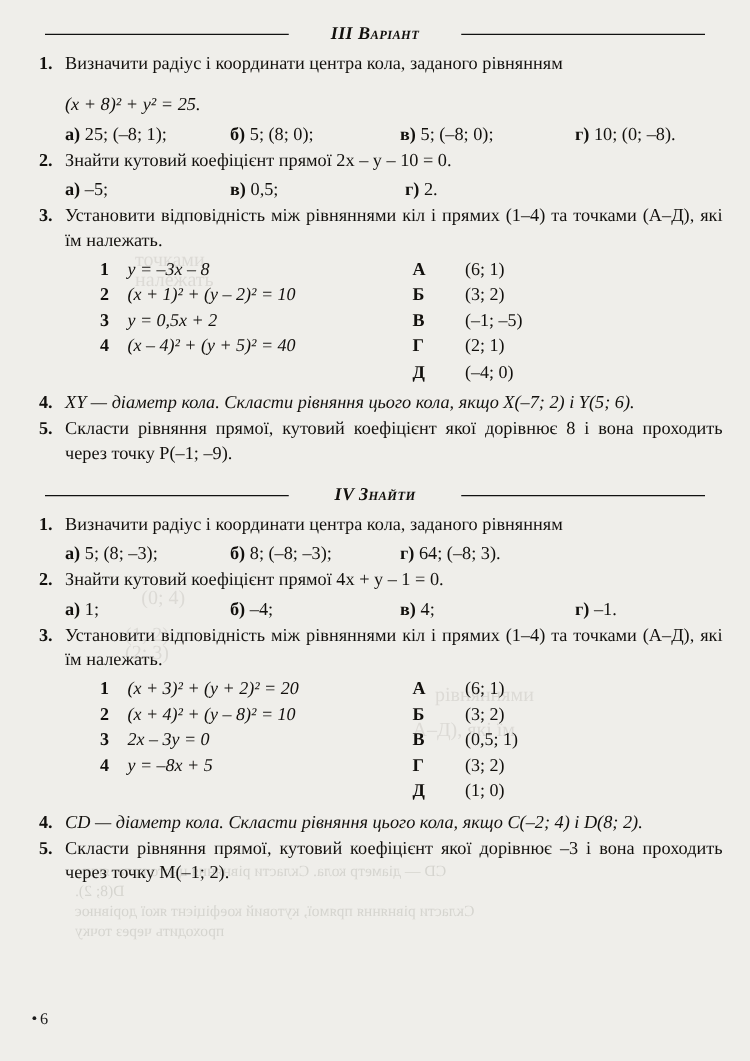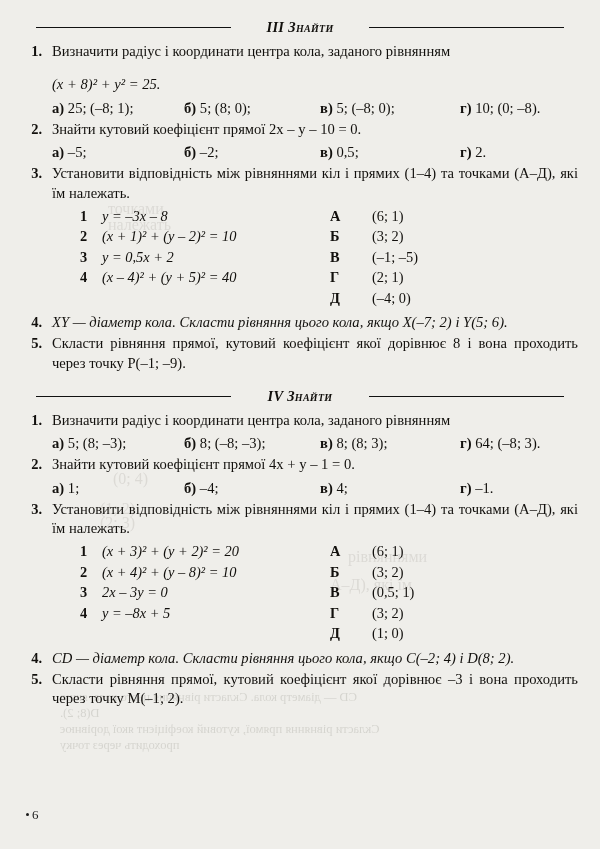--- a/index.html
+++ b/index.html
@@ -179,21 +179,21 @@
   <div class="ghost2" style="left:100px; top:500px;">(1; 2)</div>
   <div class="ghost2" style="left:100px; top:514px;">(2; 3)</div>
   <div class="ghost2" style="left:348px; top:548px;">рівняннями</div>
   <div class="ghost2" style="left:330px; top:576px;text-align:right;">А–Д), які їм</div>
 
   <div class="content">
 
     <div class="variant-head">
       <span class="rule left"></span>
       <span class="rule right"></span>
-      <span class="variant-title">III Знайти</span>
+      <span class="variant-title">III Варіант</span>
     </div>
 
     <div class="item">
       <div class="item-num">1.</div>
       <div class="item-body">
         <div class="just">Визначити радіус і координати центра кола, заданого рівнянням</div>
         <div class="mathline it">(x + 8)² + y² = 25.</div>
         <div class="answers">
           <div class="ans ansA"><b>а)</b> <span>25; (–8; 1);</span></div>
           <div class="ans ansB"><b>б)</b> <span>5; (8; 0);</span></div>
@@ -202,21 +202,20 @@
         </div>
       </div>
     </div>
 
     <div class="item">
       <div class="item-num">2.</div>
       <div class="item-body">
         <div class="just">Знайти кутовий коефіцієнт прямої 2x – y – 10 = 0.</div>
         <div class="answers">
           <div class="ans ansA"><b>а)</b> <span>–5;</span></div>
-          <div class="ans ansB"><b>б)</b> <span>–2;</span></div>
           <div class="ans ansV"><b>в)</b> <span>0,5;</span></div>
           <div class="ans ansG"><b>г)</b> <span>2.</span></div>
         </div>
       </div>
     </div>
 
     <div class="item">
       <div class="item-num">3.</div>
       <div class="item-body">
         <div class="just">Установити відповідність між рівняннями кіл і прямих (1–4) та точками (А–Д), які їм належать.</div>
@@ -289,21 +288,20 @@
       <span class="variant-title">IV Знайти</span>
     </div>
 
     <div class="item">
       <div class="item-num">1.</div>
       <div class="item-body">
         <div class="just">Визначити радіус і координати центра кола, заданого рівнянням</div>
         <div class="answers">
           <div class="ans ansA"><b>а)</b> <span>5; (8; –3);</span></div>
           <div class="ans ansB"><b>б)</b> <span>8; (–8; –3);</span></div>
-          <div class="ans ansV"><b>в)</b> <span>8; (8; 3);</span></div>
           <div class="ans ansG"><b>г)</b> <span>64; (–8; 3).</span></div>
         </div>
       </div>
     </div>
 
     <div class="item">
       <div class="item-num">2.</div>
       <div class="item-body">
         <div class="just">Знайти кутовий коефіцієнт прямої 4x + y – 1 = 0.</div>
         <div class="answers">

